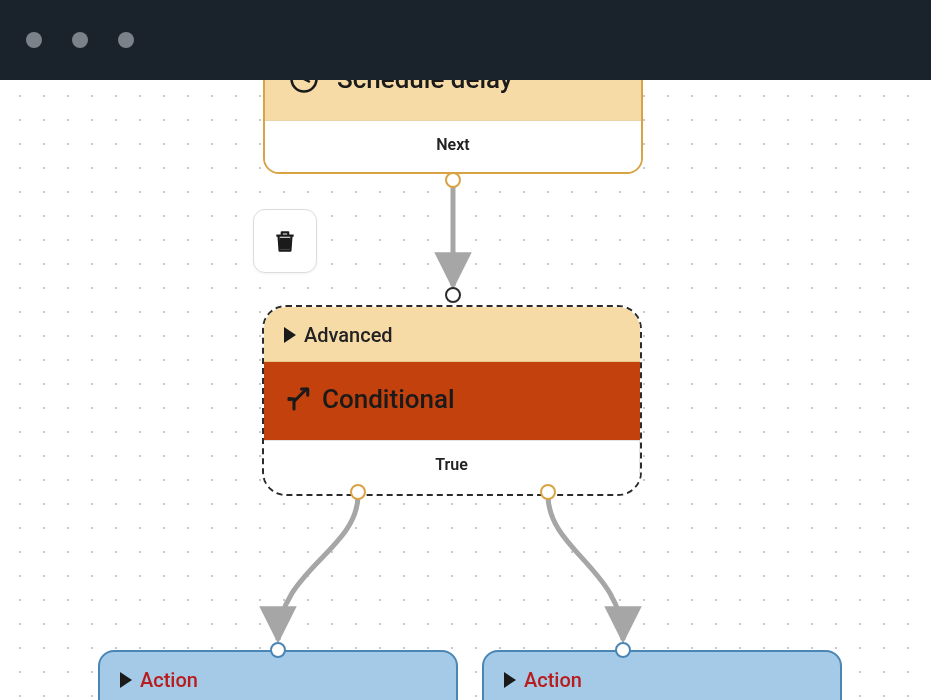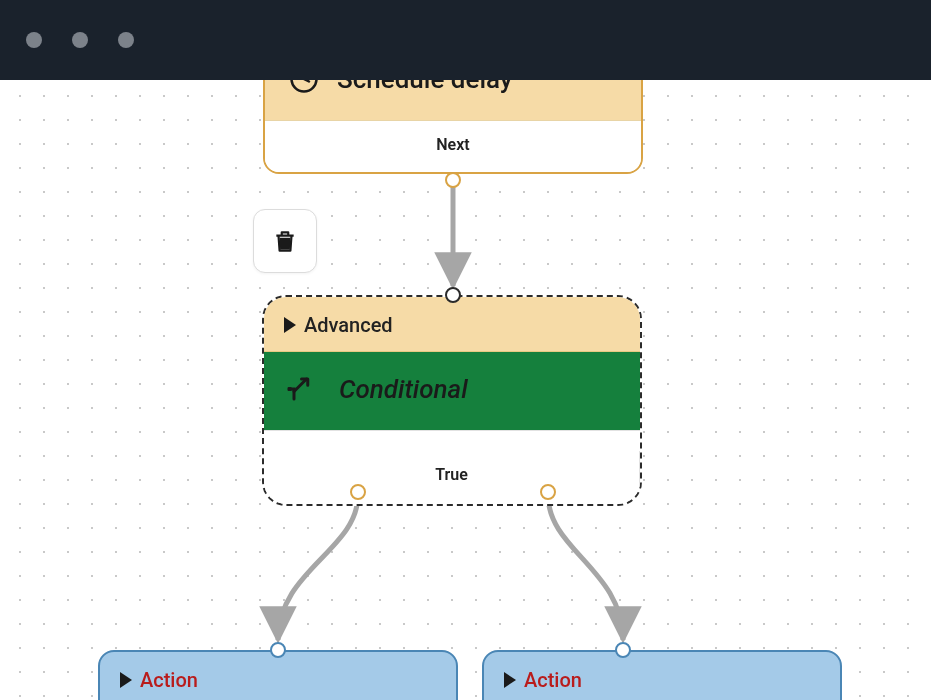--- a/index.html
+++ b/index.html
@@ -85,65 +85,63 @@
     background: #ffffff;
     display:flex;
     align-items:center;
     justify-content:center;
     box-shadow: 0 1px 3px rgba(0,0,0,0.05);
     cursor:pointer;
   }
   .node-conditional {
     position: absolute;
     left: 262px;
-    top: 215px;
+    top: 225px;
     width: 380px;
     border: 2px dashed #2b2b2b;
     border-radius: 24px;
     overflow: hidden;
     background: #ffffff;
   }
   .node-conditional .section-adv {
     background:#f6dba7;
     padding: 16px 20px 14px 20px;
     display:flex;
     align-items:center;
     gap:8px;
     border-bottom:1px solid #e7c983;
   }
   .node-conditional .section-adv .lbl {
     font-size: 20px;
     font-weight: 500;
     color:#222;
   }
   .node-conditional .main {
-    background:#15803d;
+    background:#c2410c;
     padding: 22px 20px 26px 20px;
     display:flex;
     align-items:center;
-    gap: 25px;
-    font-style: italic;
+    gap: 8px;
   }
   .node-conditional .main .title {
     font-size: 26px;
     font-weight: 500;
     color:#1a1a1a;
   }
   .node-conditional .outports {
     display:flex;
     border-top:1px solid #e2e2e2;
     background:#fff;
   }
   .node-conditional .outports .port {
     flex:1;
     text-align:center;
     font-size:16px;
     font-weight:600;
     padding: 14px 0 20px 0;
-    margin-top: 20px;
   }
   .node-conditional .outports .port.true { color:#222; border-right:1px solid #e2e2e2; }
   .node-conditional .outports .port.false { color:#8c8c8c; }
   .node-action {
     position:absolute;
     width: 360px;
     border:2px solid #4a86b5;
     border-radius:16px 16px 0 0;
     background:#a4cae8;
     overflow:hidden;

